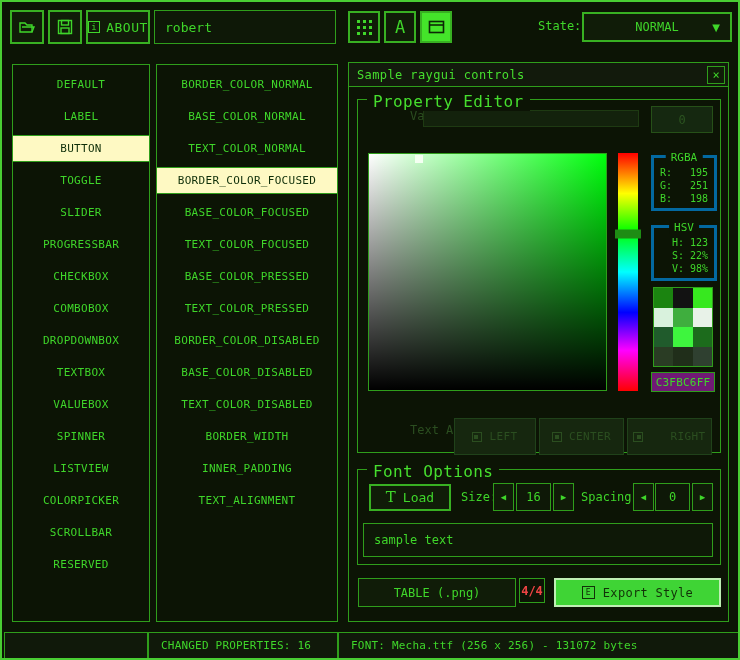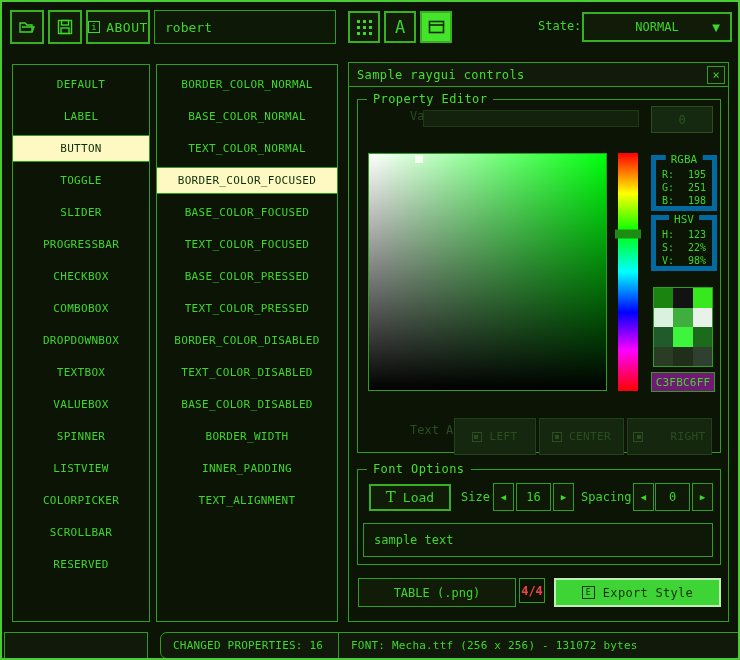--- a/index.html
+++ b/index.html
@@ -27,44 +27,44 @@
   .list-item{height:27px;margin-bottom:5px;display:flex;align-items:center;justify-content:center;color:#3fd62a;font-size:11px;letter-spacing:.3px;white-space:nowrap;cursor:pointer;}
   .list-item.selected{background:#fef9c3;color:#0e2e08;border-top:1px solid #2f9e1b;border-bottom:1px solid #2f9e1b;}
 
   
   .win{position:absolute;left:346px;top:60px;width:381px;height:560px;border:1px solid #2f9e1b;background:#0c1405;}
   .win-titlebar{position:absolute;left:0;top:0;width:100%;height:24px;background:#121a0c;border-bottom:1px solid #2f9e1b;display:flex;align-items:center;}
   .win-title{color:#46df2e;font-size:12px;padding-left:8px;letter-spacing:.4px;}
   .win-close{position:absolute;right:3px;top:3px;width:18px;height:18px;border:1px solid #2f9e1b;color:#3fd62a;display:flex;align-items:center;justify-content:center;font-size:12px;cursor:pointer;background:#101c08;}
 
   .groupbox{position:absolute;border:1px solid #2f9e1b;}
-  .legend{position:absolute;color:#46df2e;font-size:12px;background:#0c1405;padding:0 6px;letter-spacing:.4px;z-index:2;}
+  .legend{position:absolute;color:#46df2e;font-size:16px;background:#0c1405;padding:0 6px;letter-spacing:.4px;z-index:2;}
   #prop-group{left:8px;top:36px;width:364px;height:354px;}
   #prop-legend{left:18px;top:29px;}
   #font-group{left:8px;top:406px;width:364px;height:96px;}
   #font-legend{left:18px;top:399px;}
 
   .dim{color:#2b4e20;margin-left:47px;}
   #value-label{position:absolute;left:14px;top:46px;font-size:12px;}
   #value-slider{position:absolute;left:74px;top:47px;width:216px;height:17px;background:#13220c;border:1px solid #1e3a12;cursor:pointer;}
   #value-box{position:absolute;left:302px;top:43px;width:62px;height:27px;background:#152810;border:1px solid #265018;color:#2c5520;font-size:12px;display:flex;align-items:center;justify-content:center;}
 
   #sv-panel{position:absolute;left:19px;top:90px;width:239px;height:238px;border:1px solid #2f9e1b;cursor:crosshair;
     background:linear-gradient(to bottom,rgba(0,0,0,0) 0%,#000 100%),linear-gradient(to right,#ffffff 0%,#00ff0d 100%);}
   #sv-cursor{position:absolute;width:8px;height:8px;background:#f4fff2;transform:translate(-50%,-50%);}
   #hue-bar{position:absolute;left:269px;top:90px;width:20px;height:238px;cursor:pointer;
     background:linear-gradient(to bottom,#ff0000 0%,#ffff00 17%,#00ff00 33%,#00ffff 50%,#0000ff 67%,#ff00ff 83%,#ff0000 100%);}
   #hue-handle{position:absolute;left:-3px;width:26px;height:9px;background:#1e8c14;transform:translateY(-50%);cursor:grab;}
 
-  .valbox{position:absolute;left:302px;width:66px;border:5px solid #0369a1;}
+  .valbox{position:absolute;left:302px;width:66px;border:3px solid #0369a1;}
   .valbox .vb-title{position:absolute;left:50%;top:-7px;transform:translateX(-50%);background:#0c1405;color:#3fd62a;font-size:11px;padding:0 5px;}
   .vb-rows{padding:9px 6px 2px 6px;display:flex;flex-direction:column;gap:2px;}
   .vb-row{display:flex;justify-content:space-between;color:#3fd62a;font-size:10px;}
   #rgba-box{top:92px;height:56px;}
-  #hsv-box{top:152px;height:56px;}
+  #hsv-box{top:162px;height:56px;padding-left:12px;}
 
   #swatch-grid{position:absolute;left:304px;top:224px;width:60px;height:80px;display:grid;grid-template-columns:repeat(3,1fr);grid-template-rows:repeat(4,1fr);border:1px solid #2f9e1b;}
   .swatch{cursor:pointer;}
   #hex-box{position:absolute;left:302px;top:309px;width:64px;height:20px;border:1px solid #2f9e1b;color:#3fd62a;font-size:11px;display:flex;align-items:center;justify-content:center;background:#701a75;letter-spacing:.2px;cursor:text;}
 
   #align-label{position:absolute;left:14px;top:360px;font-size:12px;width:93px;overflow:hidden;white-space:nowrap;}
   .align-btn{position:absolute;top:355px;height:37px;background:#16270f;border:1px solid #20421a;color:#2b4e20;font-size:11px;display:flex;align-items:center;justify-content:center;gap:7px;letter-spacing:.4px;cursor:pointer;}
   #btn-left{left:105px;width:82px;}
   #btn-center{left:190px;width:85px;}
   #btn-right{left:278px;width:85px;gap:27px;}
@@ -86,21 +86,21 @@
   #sample-textbox{position:absolute;left:14px;top:460px;width:350px;height:34px;background:#0e1807;border:1px solid #2f9e1b;color:#3fd62a;font-size:12px;display:flex;align-items:center;padding-left:10px;cursor:text;}
 
   #btn-table{position:absolute;left:9px;top:515px;width:158px;height:29px;background:#101c08;border:1px solid #2f9e1b;color:#3fd62a;font-size:12px;display:flex;align-items:center;justify-content:center;cursor:pointer;}
   #pages-box{position:absolute;left:170px;top:515px;width:26px;height:25px;background:#0c1405;border:1px solid #2f9e1b;color:#ef4444;font-size:12px;display:flex;align-items:center;justify-content:center;cursor:pointer;font-weight:bold;}
   #btn-export{position:absolute;left:205px;top:515px;width:167px;height:29px;background:#3fd435;border:2px solid #bfeeb4;color:#123208;font-size:12px;display:flex;align-items:center;justify-content:center;gap:8px;cursor:pointer;letter-spacing:.3px;}
   .export-ic{width:13px;height:13px;border:1px solid #123208;display:flex;align-items:center;justify-content:center;font-size:8px;line-height:1;color:#123208;}
 
   
   .status-cell{position:absolute;top:630px;height:27px;background:#10190a;border:1px solid #2f9e1b;display:flex;align-items:center;color:#3fd62a;font-size:11px;padding-left:12px;white-space:nowrap;letter-spacing:.2px;}
   #status-empty{left:2px;width:144px;}
-  #status-changed{left:158px;width:190px;border-radius:7px;}
+  #status-changed{left:146px;width:190px;}
   #status-font{left:336px;width:402px;}
 </style>
 </head>
 <body>
 
 <div class="app">
 
   <div class="tbtn" id="btn-open">
     <svg width="18" height="18" viewBox="0 0 18 18" fill="none" stroke="#3fd62a" stroke-width="1.4">
       <path d="M2 5 h5 l2 2 h5 v7 h-12 z"></path>
@@ -169,22 +169,22 @@
   <div class="panel" id="props-list">
       <div class="list-item">BORDER_COLOR_NORMAL</div>
       <div class="list-item">BASE_COLOR_NORMAL</div>
       <div class="list-item">TEXT_COLOR_NORMAL</div>
       <div class="list-item selected">BORDER_COLOR_FOCUSED</div>
       <div class="list-item">BASE_COLOR_FOCUSED</div>
       <div class="list-item">TEXT_COLOR_FOCUSED</div>
       <div class="list-item">BASE_COLOR_PRESSED</div>
       <div class="list-item">TEXT_COLOR_PRESSED</div>
       <div class="list-item">BORDER_COLOR_DISABLED</div>
+      <div class="list-item">BASE_COLOR_DISABLED</div>
       <div class="list-item">TEXT_COLOR_DISABLED</div>
-      <div class="list-item">BASE_COLOR_DISABLED</div>
       <div class="list-item">BORDER_WIDTH</div>
       <div class="list-item">INNER_PADDING</div>
       <div class="list-item">TEXT_ALIGNMENT</div>
     </div>
 
   <div class="win">
     <div class="win-titlebar">
       <span class="win-title">Sample raygui controls</span>
     </div>
     <div class="win-close">

